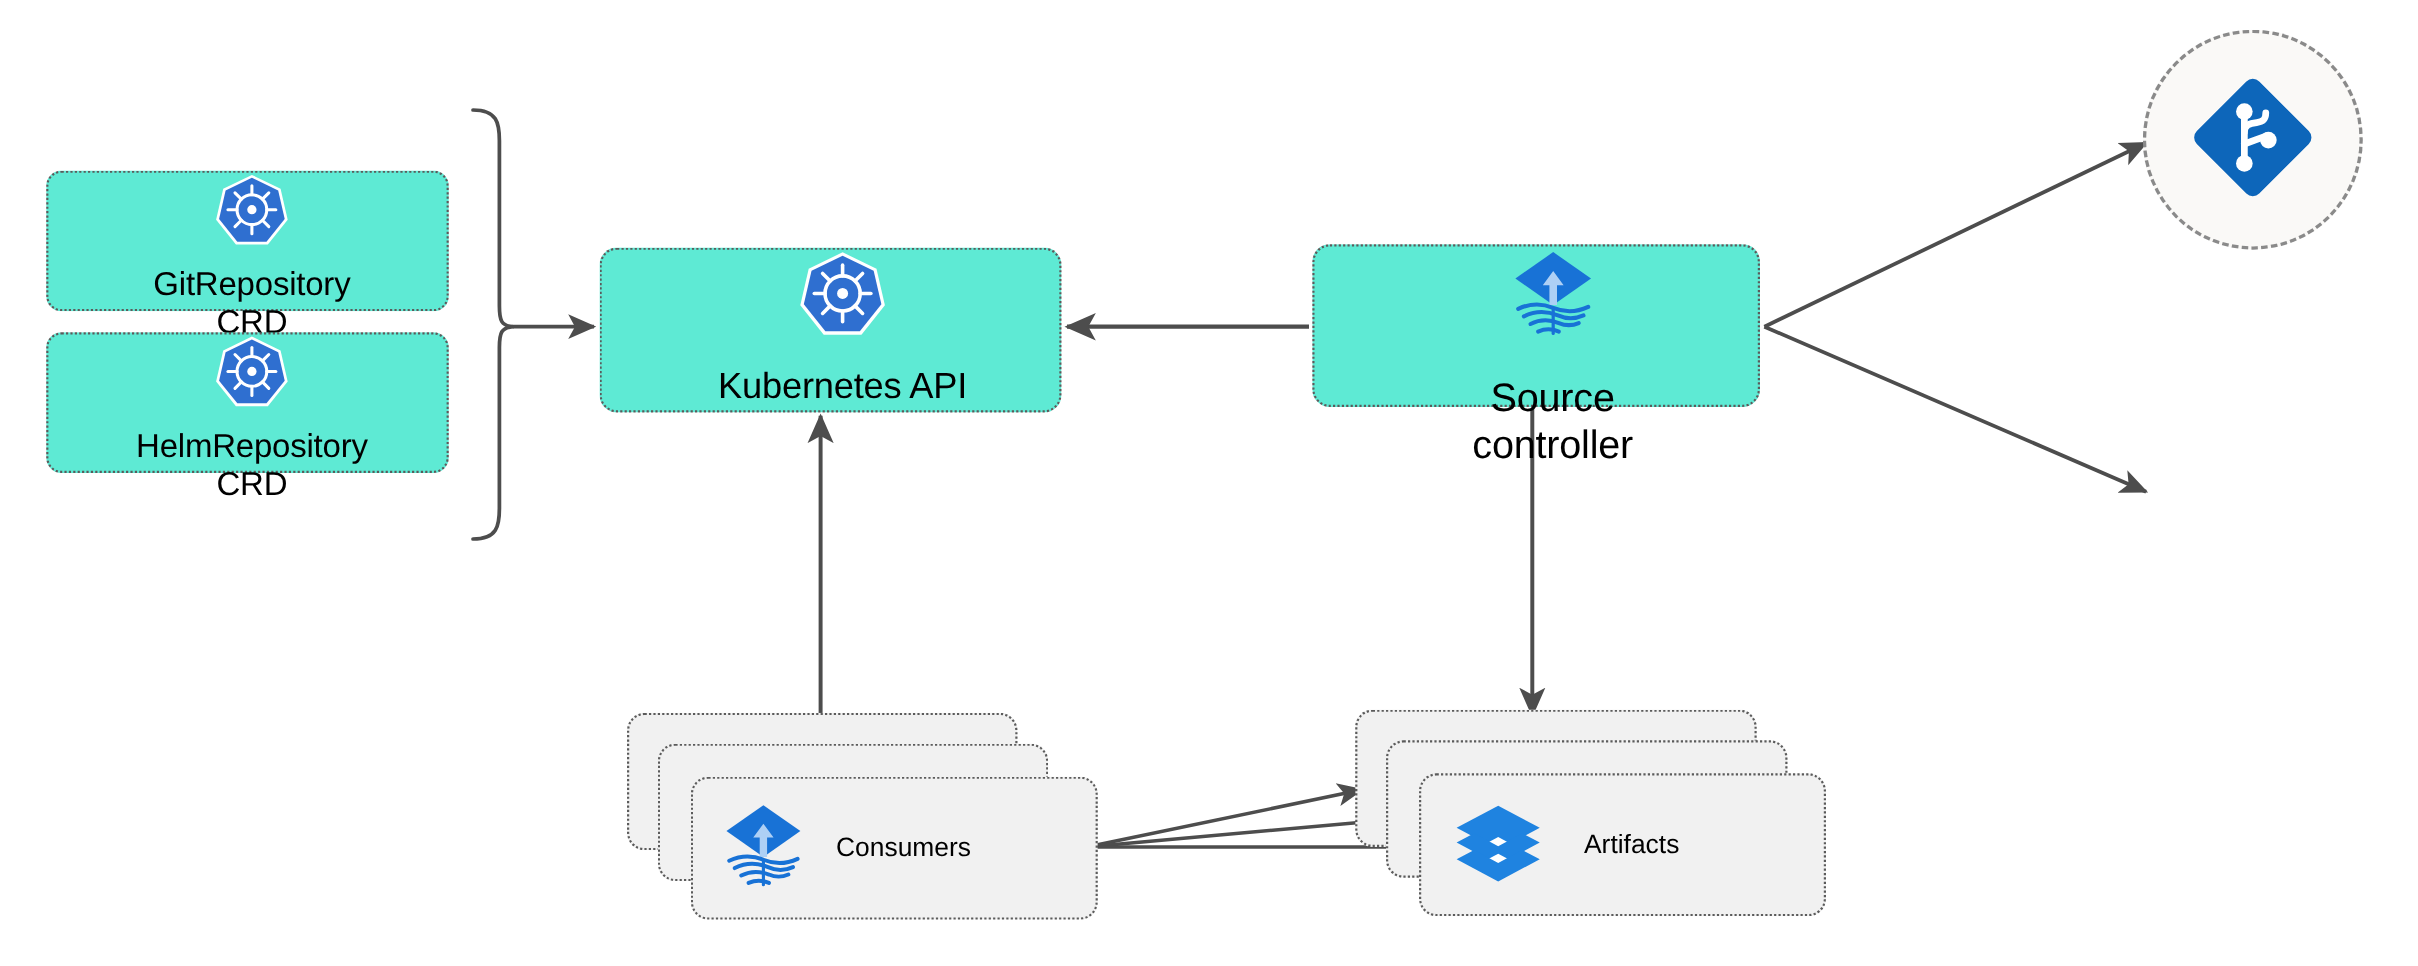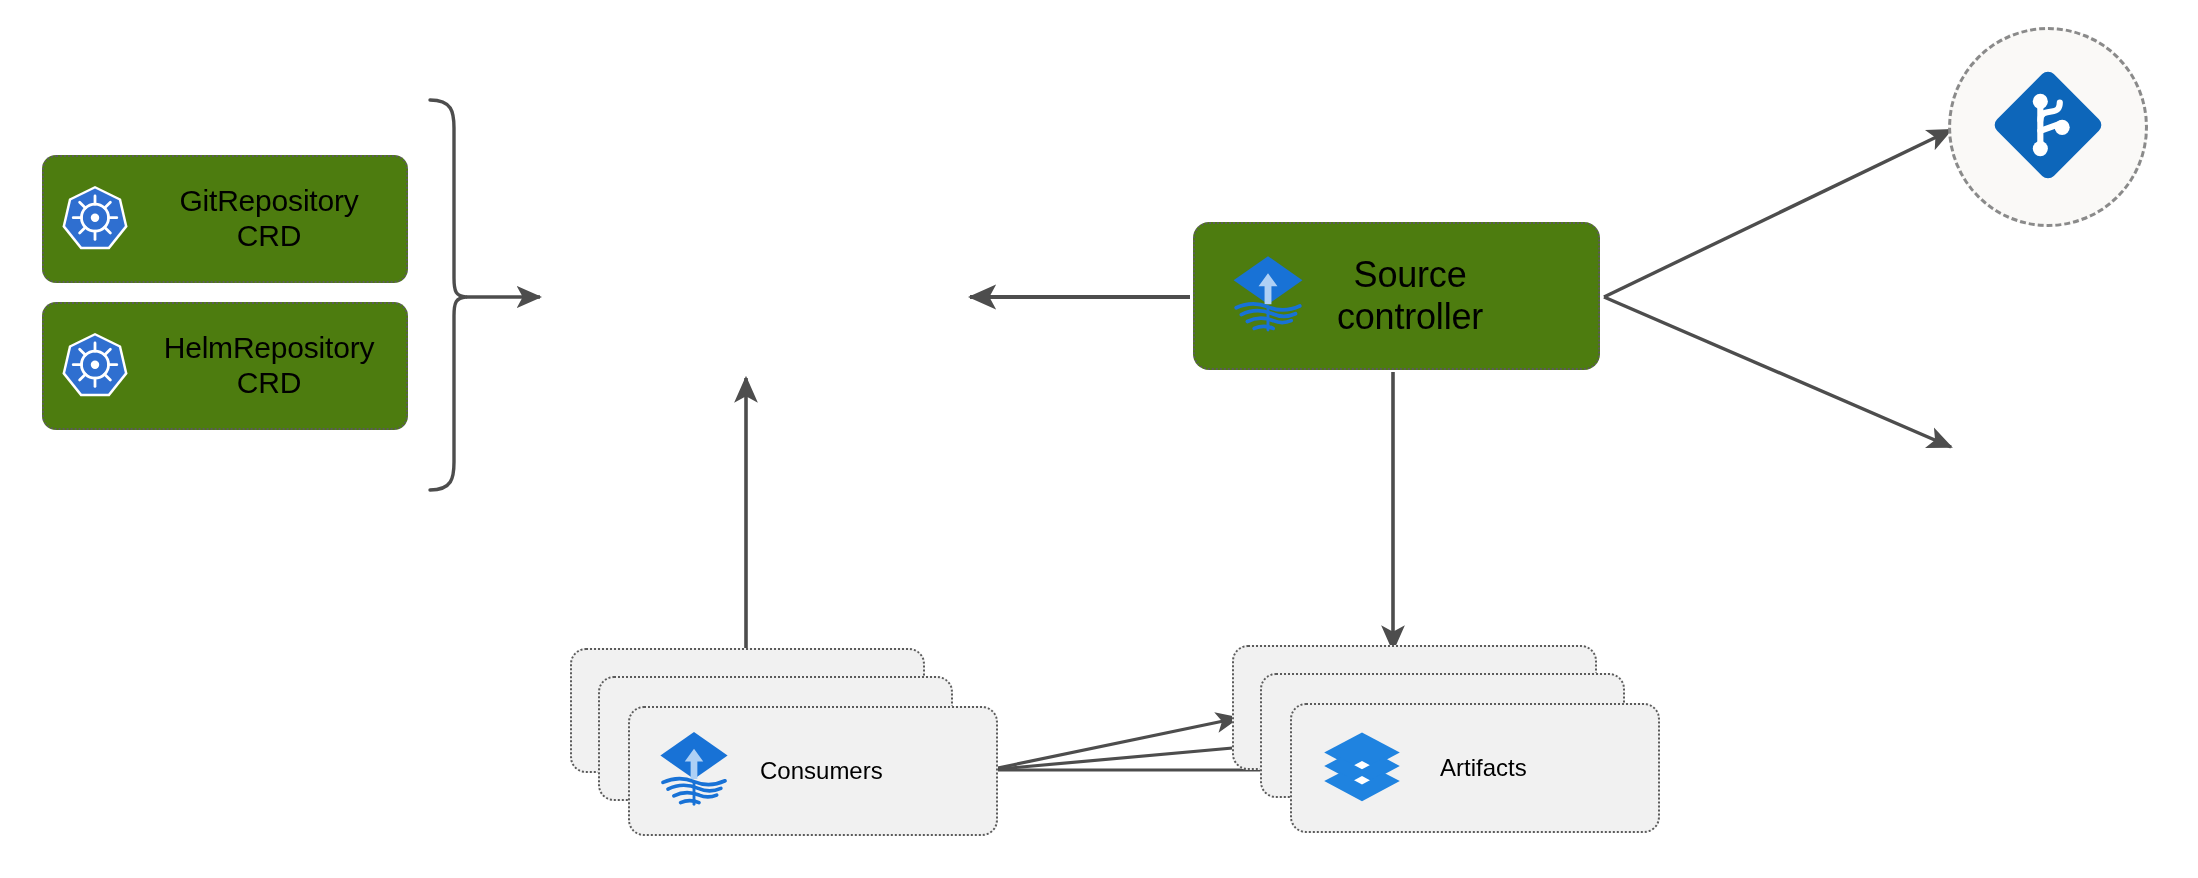--- a/index.html
+++ b/index.html
@@ -23,25 +23,25 @@
     top: 0;
     width: 2198px;
     height: 878px;
     pointer-events: none;
   }
 
   
   .node {
     position: absolute;
     box-sizing: border-box;
-    background: #4d7c0f;
+    background: #5eead4;
     border: 2px dotted #5b5b5b;
     border-radius: 16px;
     display: flex;
-    flex-direction: row;
+    flex-direction: column;
     align-items: center;
     justify-content: center;
   }
   .node .label {
     color: #000000;
     font-size: 31px;
     line-height: 1.16;
     text-align: center;
     white-space: pre-line;
     letter-spacing: -0.2px;
@@ -222,20 +222,41 @@
           <line x1="73.3" y1="27.7" x2="64.5" y2="36.5"></line>
           <line x1="35.5" y1="65.5" x2="26.7" y2="74.3"></line>
         </g>
         <circle cx="50" cy="51" r="6.4" fill="#ffffff"></circle>
       </svg>
     </span>
     <span class="label">HelmRepository
 CRD</span>
   </div>
 
+  <div class="node" id="k8s-api">
+    <span class="icon">
+      <svg width="78" height="78" viewBox="0 0 100 100" xmlns="http://www.w3.org/2000/svg">
+        <path d="M50 3 L89.5 22.2 L99.3 64.8 L72 99 L28 99 L0.7 64.8 L10.5 22.2 Z" fill="#ffffff"></path>
+        <path d="M50 7 L86.2 24.6 L95.2 63.7 L70.1 95 L29.9 95 L4.8 63.7 L13.8 24.6 Z" fill="#2f6fd0"></path>
+        <g fill="none" stroke="#ffffff" stroke-width="4.2" stroke-linecap="round">
+          <circle cx="50" cy="51" r="20.5"></circle>
+          <line x1="50" y1="18" x2="50" y2="30.5"></line>
+          <line x1="50" y1="71.5" x2="50" y2="84"></line>
+          <line x1="17" y1="51" x2="29.5" y2="51"></line>
+          <line x1="70.5" y1="51" x2="83" y2="51"></line>
+          <line x1="26.7" y1="27.7" x2="35.5" y2="36.5"></line>
+          <line x1="64.5" y1="65.5" x2="73.3" y2="74.3"></line>
+          <line x1="73.3" y1="27.7" x2="64.5" y2="36.5"></line>
+          <line x1="35.5" y1="65.5" x2="26.7" y2="74.3"></line>
+        </g>
+        <circle cx="50" cy="51" r="6.4" fill="#ffffff"></circle>
+      </svg>
+    </span>
+    <span class="label">Kubernetes API</span>
+  </div>
 
   <div class="node" id="source-controller">
     <span class="icon">
       <svg width="86" height="86" viewBox="0 0 100 100" xmlns="http://www.w3.org/2000/svg">
         <path d="M50 6 L90 34 L50 62 L10 34 Z" fill="#1872d6"></path>
         <path d="M50 26 L61 41 L54 41 L54 62 L46 62 L46 41 L39 41 Z" fill="#aed0f5"></path>
         <g fill="none" stroke="#1872d6" stroke-width="4.3" stroke-linecap="round">
           <path d="M13 66 C 26 60 38 60 50 65 C 62 70 74 70 87 64"></path>
           <path d="M19 74 C 31 68 43 68 55 73 C 64 77 73 77 82 73"></path>
           <path d="M26 82 C 36 77 46 77 56 81 C 63 84 70 84 77 81"></path>

